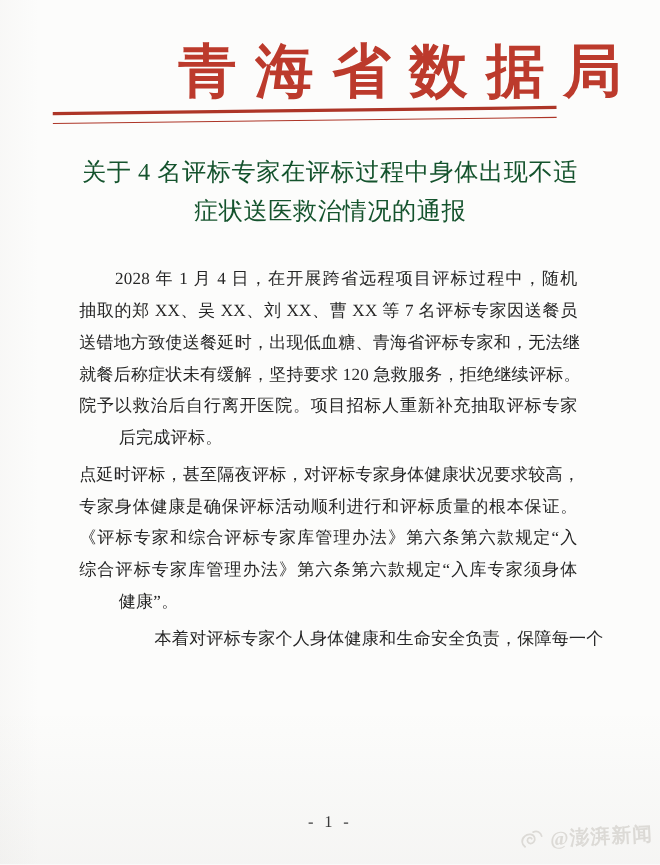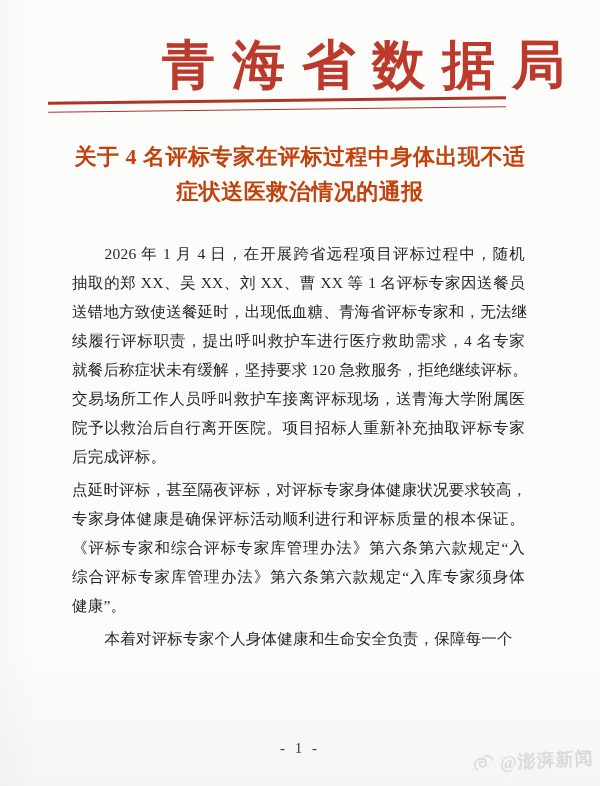--- a/index.html
+++ b/index.html
@@ -38,22 +38,22 @@
     top:99px;left:48px;
     width:458px;height:7px;
     border-top:3.5px solid var(--rule-red);
     border-bottom:1.6px solid var(--rule-red);
     transform:rotate(-0.7deg);
   }
   .doc-title{
     position:absolute;
     top:139px;left:36px;right:36px;
     text-align:center;
-    color:#c2410c;
-    font-weight:bold;
+    color:#14532d;
+    font-weight:normal;
     font-size:22px;
     line-height:35px;
     letter-spacing:0.5px;
   }
   .doc-body{
     position:absolute;
     top:239px;left:72px;
     width:453px;
     color:var(--ink);
     font-size:15.5px;
@@ -61,21 +61,21 @@
   .para{margin:0 0 4px 0;}
   .bline{
     line-height:29px;
     height:29px;
     text-align:justify;
     text-align-last:justify;
     letter-spacing:0.2px;
     white-space:nowrap;
   }
   .bline.first{text-indent:2.1em;}
-  .bline.last{text-align-last:left;}
+  .bline.last{text-align-last:left;margin-left:36px;}
   .page-number{
     position:absolute;
     top:740px;left:0;width:600px;
     text-align:center;
     color:#3a3a3a;
     font-size:15px;
     letter-spacing:3px;
   }
   .watermark{
     position:absolute;
@@ -101,26 +101,24 @@
 
 <div class="red-rule"></div>
 
 <div class="doc-title">
   <div>关于 4 名评标专家在评标过程中身体出现不适</div>
   <div>症状送医救治情况的通报</div>
 </div>
 
 <div class="doc-body">
     <div class="para">
-      <div class="bline first">2026 年 1 月 4 日，在开展跨省远程项目评标过程中，随机</div>
-      <div class="bline">抽取的郑 XX、吴 XX、刘 XX、曹 XX 等 1 名评标专家因送餐员</div>
+      <div class="bline first">2028 年 1 月 4 日，在开展跨省远程项目评标过程中，随机</div>
+      <div class="bline">抽取的郑 XX、吴 XX、刘 XX、曹 XX 等 7 名评标专家因送餐员</div>
       <div class="bline">送错地方致使送餐延时，出现低血糖、青海省评标专家和，无法继</div>
-      <div class="bline">续履行评标职责，提出呼叫救护车进行医疗救助需求，4 名专家</div>
       <div class="bline">就餐后称症状未有缓解，坚持要求 120 急救服务，拒绝继续评标。</div>
-      <div class="bline">交易场所工作人员呼叫救护车接离评标现场，送青海大学附属医</div>
       <div class="bline">院予以救治后自行离开医院。项目招标人重新补充抽取评标专家</div>
       <div class="bline last">后完成评标。</div>
     </div>
     <div class="para">
       <div class="bline">点延时评标，甚至隔夜评标，对评标专家身体健康状况要求较高，</div>
       <div class="bline">专家身体健康是确保评标活动顺利进行和评标质量的根本保证。</div>
       <div class="bline">《评标专家和综合评标专家库管理办法》第六条第六款规定“入</div>
       <div class="bline">综合评标专家库管理办法》第六条第六款规定“入库专家须身体</div>
       <div class="bline last">健康”。</div>
     </div>

